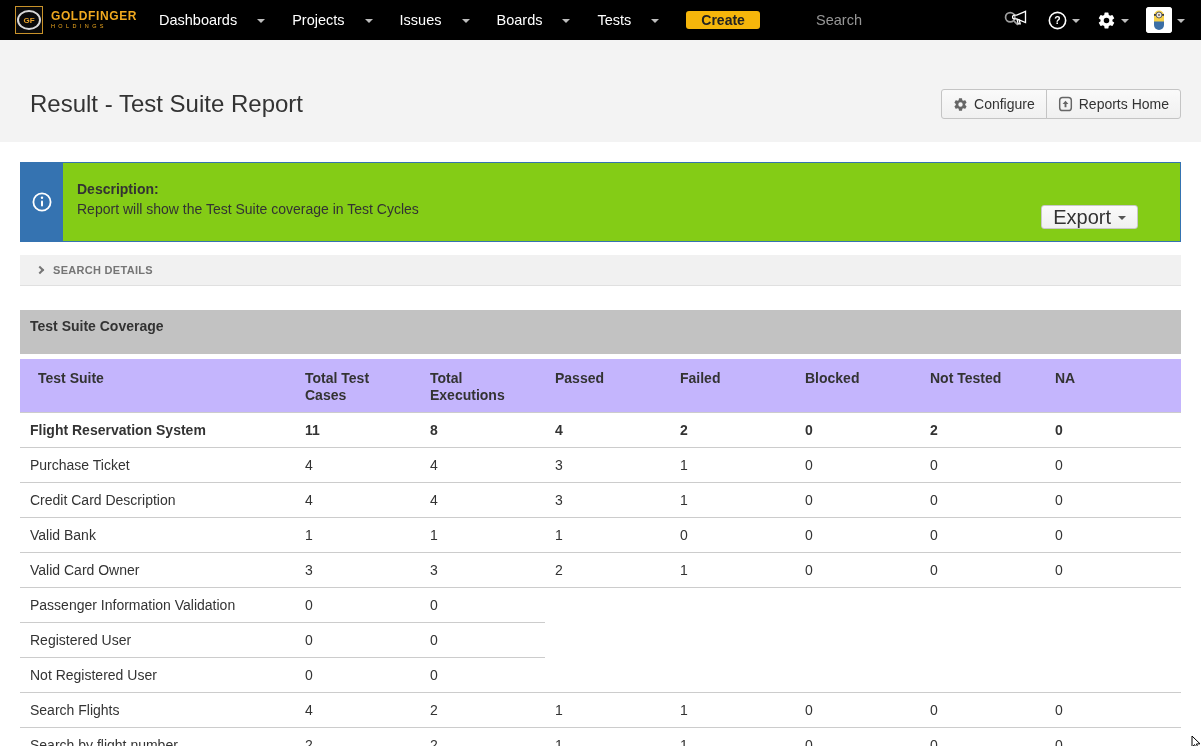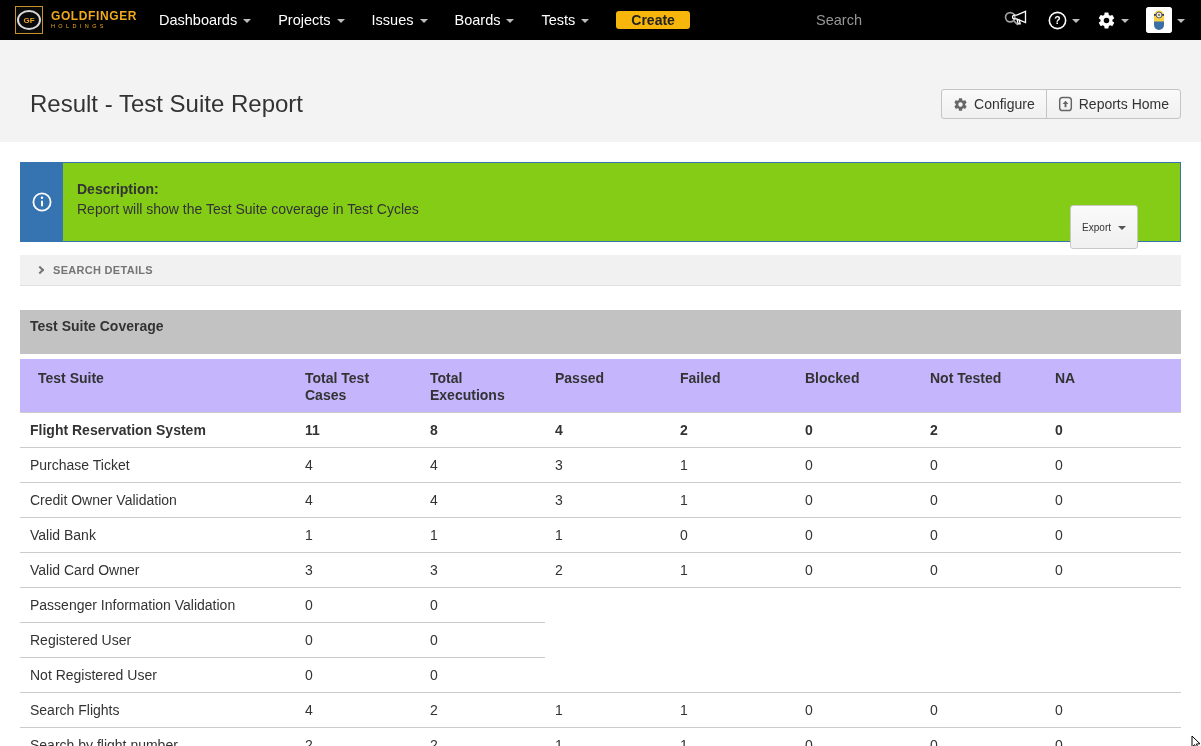--- a/index.html
+++ b/index.html
@@ -9,21 +9,21 @@
   
   .topnav { height:40px; background:#000; display:flex; align-items:center; padding:0 16px 0 15px; }
   .brand { display:flex; align-items:center; gap:8px; margin-right:22px; cursor:pointer; }
   .brand-mark { width:28px; height:28px; border:1px solid #c8922a; background:#0a0a0a; display:flex; align-items:center; justify-content:center; position:relative; }
   .brand-circle { width:24px; height:20px; border:2px solid #d9d9d9; border-radius:50%; display:flex; align-items:center; justify-content:center; }
   .brand-circle span { font-size:8px; font-weight:bold; color:#eba42b; }
   .brand-text { display:flex; flex-direction:column; line-height:1.05; }
   .brand-title { color:#f0a91f; font-size:12px; font-weight:bold; letter-spacing:.6px; }
   .brand-sub { color:#f0a91f; font-size:5.5px; letter-spacing:3.4px; margin-top:2px; }
   .nav-menus { display:flex; align-items:center; }
-  .nav-menu { color:#fff; font-size:14.5px; display:flex; align-items:center; gap:6px; margin-right:27px; cursor:pointer; text-decoration:none;justify-content:space-between; }
+  .nav-menu { color:#fff; font-size:14.5px; display:flex; align-items:center; gap:20px; margin-right:27px; cursor:pointer; text-decoration:none;justify-content:space-between; }
   .caret { display:inline-block; width:0; height:0; border-left:4px solid transparent; border-right:4px solid transparent; border-top:4px solid #bdbdbd; margin-top:2px; }
   .create-btn { background:#f6b60b; color:#222; font-weight:bold; font-size:14px; border:none; border-radius:3px; padding:1px 15px; cursor:pointer; }
   .nav-right { margin-left:auto; display:flex; align-items:center; }
   .nav-search { display:flex; align-items:center; width:172px; margin-right:22px; }
   .nav-search input { flex:1; background:transparent; border:none; outline:none; color:#ccc; font-size:14.5px; font-family:inherit; }
   .nav-search input::placeholder { color:#969696; }
   .nav-icons { display:flex; align-items:center; gap:17px; }
   .icon-with-caret { display:flex; align-items:center; gap:5px; cursor:pointer; }
   .avatar-box { width:26px; height:26px; border-radius:3px; background:#fff; overflow:hidden; }
 
@@ -35,21 +35,21 @@
   .btn-left { border-radius:3px 0 0 3px; }
   .btn-right { border-radius:0 3px 3px 0; margin-left:-1px; }
 
   
   .main { padding:20px; }
 
   .desc-panel { position:relative; border:1px solid #3573b1; min-height:80px; display:flex; background:#84cc16; }
   .desc-strip { width:42px; background:#3573b1; display:flex; align-items:flex-start; justify-content:center; padding-top:28px; }
   .desc-content { padding:16px 14px; font-size:14px; color:#333; line-height:20px; }
   .desc-heading { font-weight:bold; }
-  .export-btn { position:absolute; right:42px; top:42px; height:44px; background:linear-gradient(#fafafa,#f0f0f0); border:1px solid #c8c8c8; border-radius:3px; padding:0 11px; font-size:10px; color:#333; display:flex; align-items:center; gap:7px; cursor:pointer; font-family:inherit; }
+  .export-btn { position:absolute; right:42px; top:42px; height:24px; background:linear-gradient(#fafafa,#f0f0f0); border:1px solid #c8c8c8; border-radius:3px; padding:0 11px; font-size:20px; color:#333; display:flex; align-items:center; gap:7px; cursor:pointer; font-family:inherit; }
   .export-btn .caret { border-top-color:#555; }
 
   .search-details { margin-top:13px; height:31px; background:#f1f1f1; border-bottom:1px solid #e0e0e0; display:flex; align-items:center; padding-left:17px; gap:10px; cursor:pointer; }
   .chev-right { width:6px; height:6px; border-top:2px solid #777; border-right:2px solid #777; transform:rotate(45deg); margin-top:-1px; }
   .search-details-label { font-size:11px; font-weight:bold; color:#757575; letter-spacing:.3px; }
 
   .section-band { margin-top:24px; height:44px; background:#c2c2c2; line-height:32px; padding-left:10px; font-size:14px; font-weight:bold; color:#333; }
 
   table.coverage { margin-top:5px; width:100%; border-collapse:collapse; table-layout:fixed; }
   table.coverage th { background:#c4b5fd; border-bottom:1px solid #ccc; text-align:left; font-size:14px; color:#333; vertical-align:top; padding:11px 10px 8px 10px; line-height:17px; height:53px;margin-left:32px; }
@@ -239,21 +239,21 @@
             <td class="lvl1">Purchase Ticket</td>
             <td>4</td>
             <td>4</td>
             <td>3</td>
             <td>1</td>
             <td>0</td>
             <td>0</td>
             <td>0</td>
           </tr>
           <tr>
-            <td class="lvl2">Credit Owner Validation</td>
+            <td class="lvl2">Credit Card Description</td>
             <td>4</td>
             <td>4</td>
             <td>3</td>
             <td>1</td>
             <td>0</td>
             <td>0</td>
             <td>0</td>
           </tr>
           <tr>
             <td class="lvl3">Valid Bank</td>

